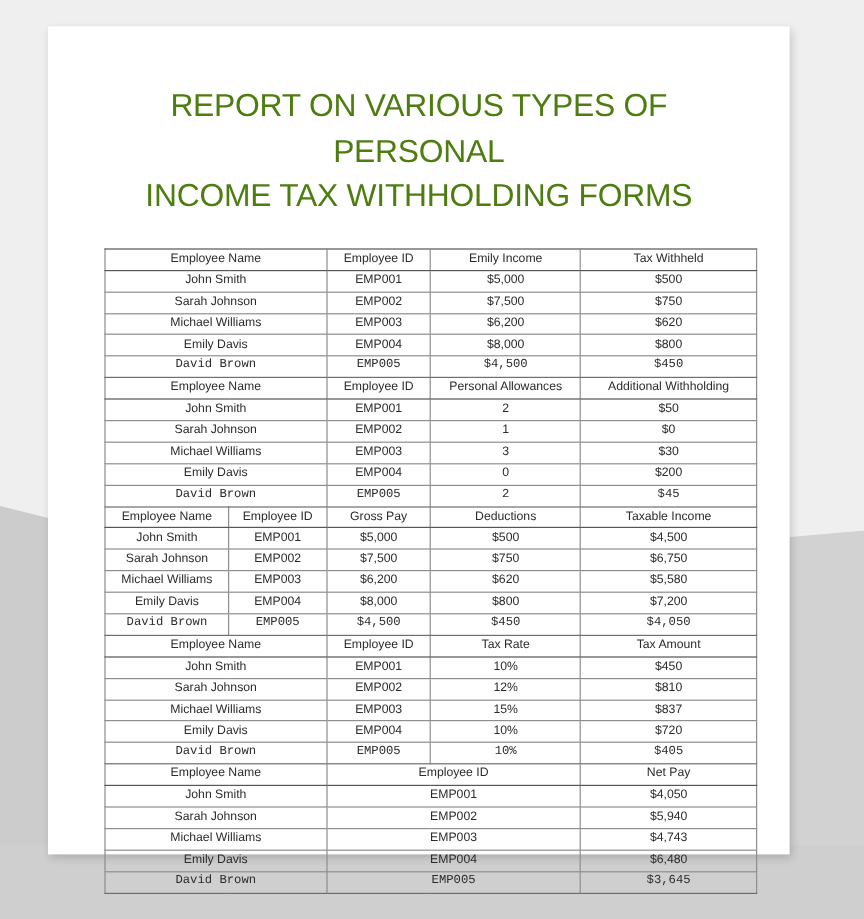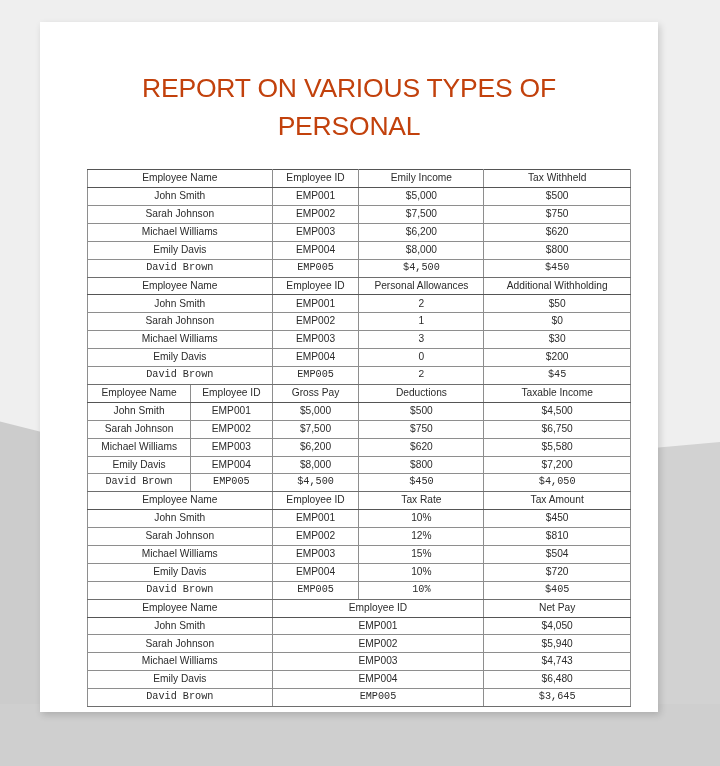--- a/index.html
+++ b/index.html
@@ -62,21 +62,21 @@
     z-index: 1;
   }
 
   #doc-title {
     margin: 0;
     padding: 48px 30px 0 30px;
     text-align: center;
     font-size: 26.5px;
     font-weight: 400;
     line-height: 1.42;
-    color: #c2410c;
+    color: #4d7c0f;
     letter-spacing: -0.2px;
   }
 
   
   #table-wrap {
     padding: 24px 27px 0 27px;
     margin-left: 20px;
   }
   table.report-table {
     width: 100%;
@@ -110,20 +110,21 @@
 <div id="bg-layer">
   <div class="bg-shape-lower"></div>
   <div class="bg-shape-left-wedge"></div>
   <div class="bg-shape-bottom-band"></div>
 </div>
 
 <div id="page-card">
 
   <h1 id="doc-title">
     <span>REPORT ON VARIOUS TYPES OF PERSONAL</span><br>
+    <span>INCOME TAX WITHHOLDING FORMS</span>
   </h1>
 
   <div id="table-wrap">
     <table class="report-table">
       <colgroup>
         <col style="width:19%">
         <col style="width:15%">
         <col style="width:16%">
         <col style="width:23%">
         <col style="width:27%">
@@ -258,21 +259,21 @@
           <tr>
             <td colspan="2">Sarah Johnson</td>
             <td colspan="1">EMP002</td>
             <td colspan="1">12%</td>
             <td colspan="1">$810</td>
           </tr>
           <tr>
             <td colspan="2">Michael Williams</td>
             <td colspan="1">EMP003</td>
             <td colspan="1">15%</td>
-            <td colspan="1">$504</td>
+            <td colspan="1">$837</td>
           </tr>
           <tr>
             <td colspan="2">Emily Davis</td>
             <td colspan="1">EMP004</td>
             <td colspan="1">10%</td>
             <td colspan="1">$720</td>
           </tr>
           <tr class="last-of-block">
             <td colspan="2">David Brown</td>
             <td colspan="1">EMP005</td>

